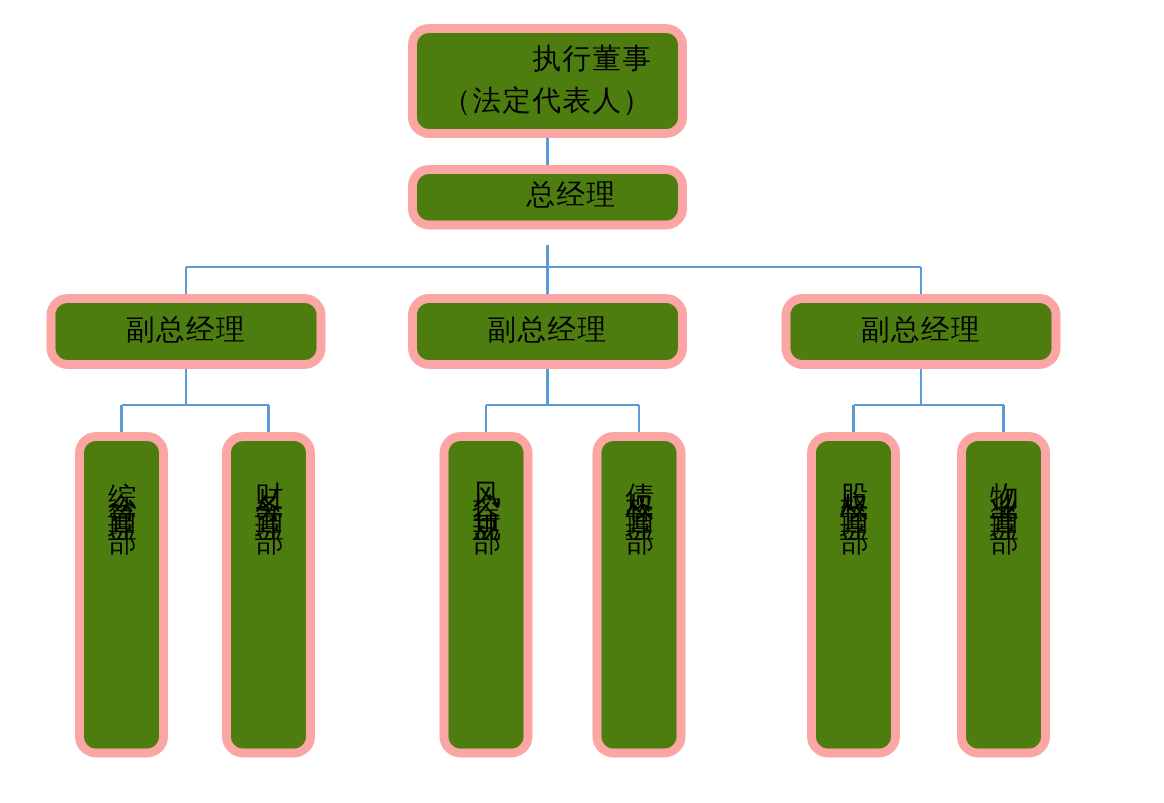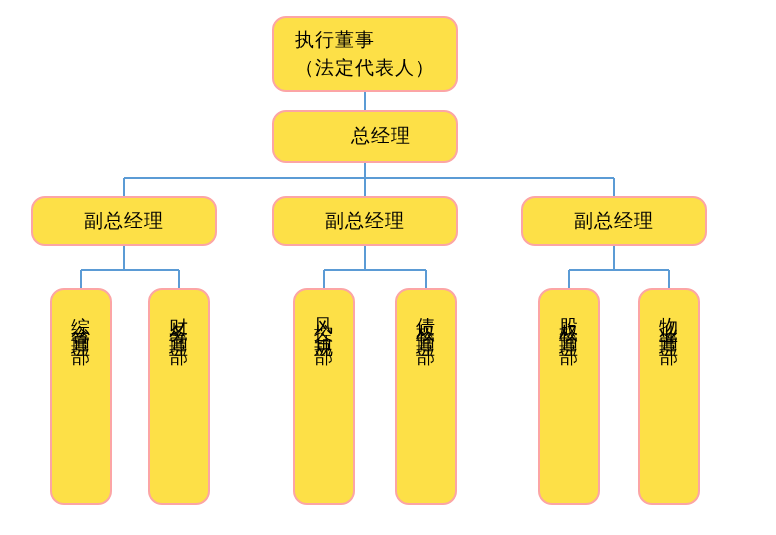--- a/index.html
+++ b/index.html
@@ -23,26 +23,26 @@
     position: absolute;
     left: 0;
     top: 0;
     width: 776px;
     height: 535px;
     pointer-events: none;
   }
   .node {
     position: absolute;
     box-sizing: border-box;
-    border: 2px solid #fca5a5;
-    background: #fde047;
+    border: 6px solid #fca5a5;
+    background: #4d7c0f;
     display: flex;
     align-items: center;
     justify-content: center;
-    text-align: left;
+    text-align: right;
   }
   .node.rounded-wide {
     border-radius: 14px;
   }
   .node.rounded-tall {
     border-radius: 14px;
   }
   .node-label {
     font-size: 19px;
     line-height: 1.5;
@@ -95,21 +95,21 @@
       <line x1="569" y1="270" x2="569" y2="288"></line>
       <line x1="669" y1="270" x2="669" y2="288"></line>
     </g>
   </svg>
 
   <div class="node rounded-wide" style="left:272px; top:16px; width:186px; height:76px;">
     <span class="node-label">执行董事
 （法定代表人）</span>
   </div>
 
-  <div class="node rounded-wide" style="left:272px; top:110px; width:186px; height:53px;padding-left:32px;">
+  <div class="node rounded-wide" style="left:272px; top:110px; width:186px; height:43px;padding-left:32px;">
     <span class="node-label">总经理</span>
   </div>
 
   <div class="node rounded-wide" style="left:31px; top:196px; width:186px; height:50px;">
     <span class="node-label">副总经理</span>
   </div>
 
   <div class="node rounded-wide" style="left:272px; top:196px; width:186px; height:50px;">
     <span class="node-label">副总经理</span>
   </div>

